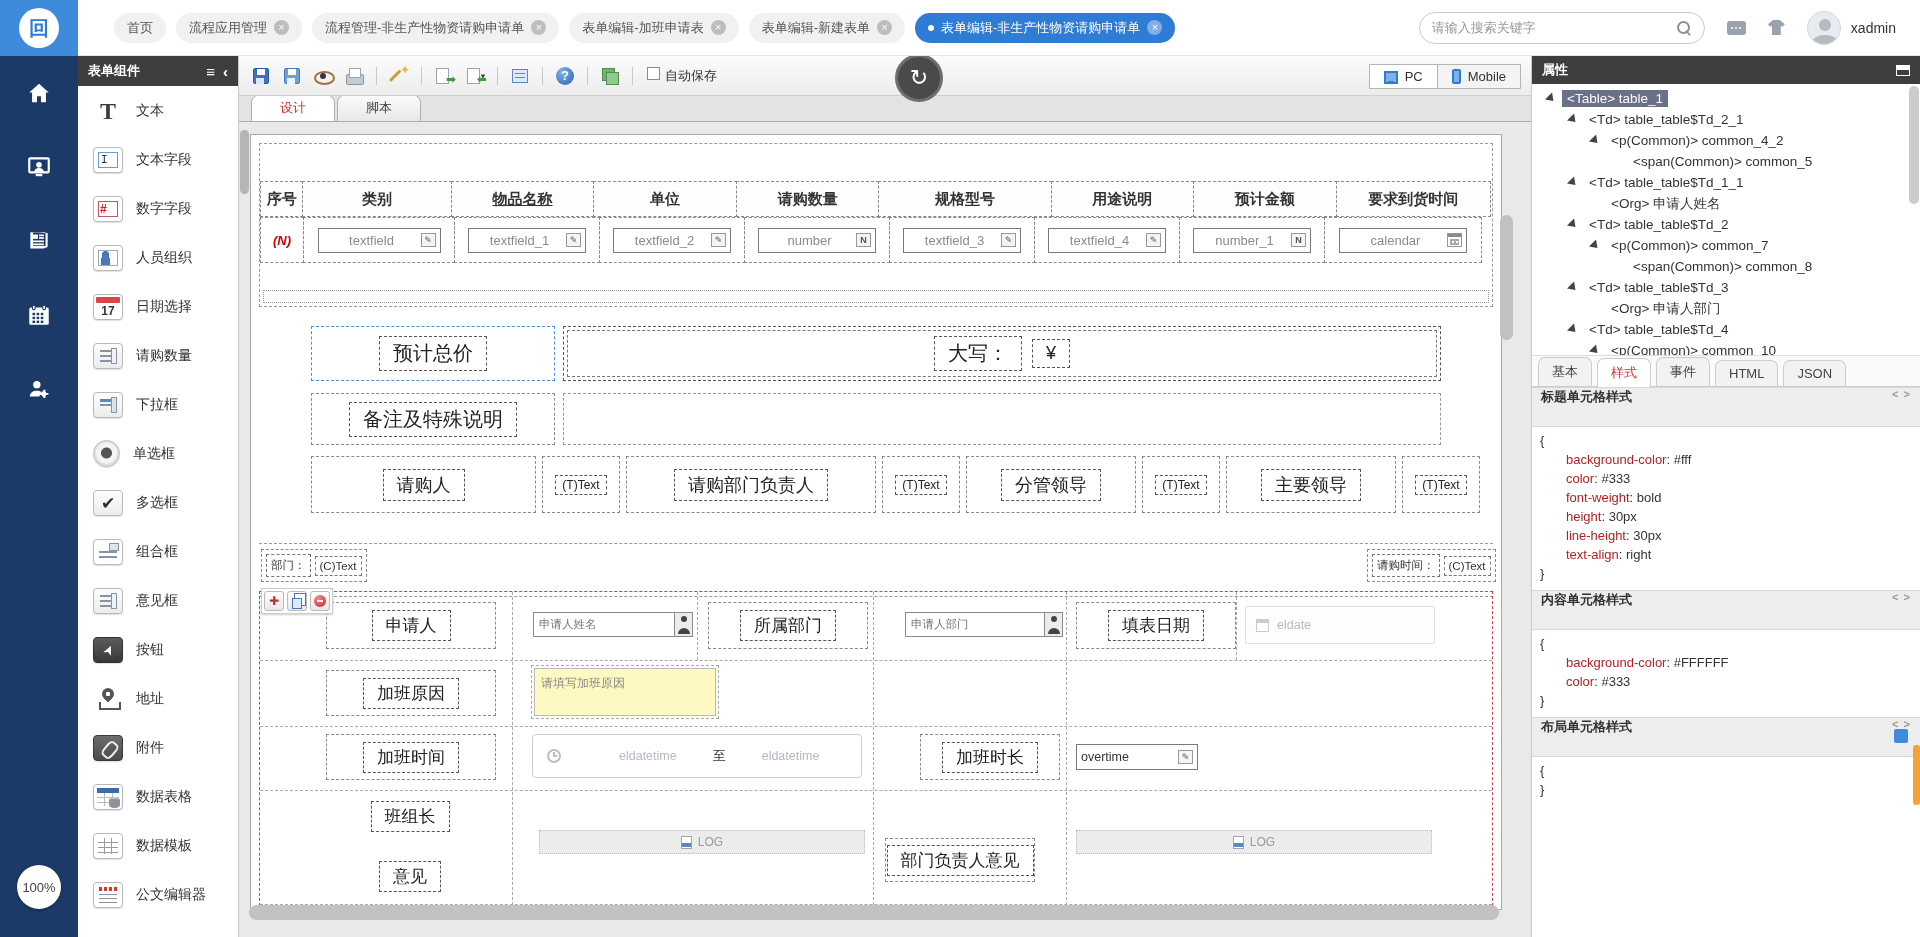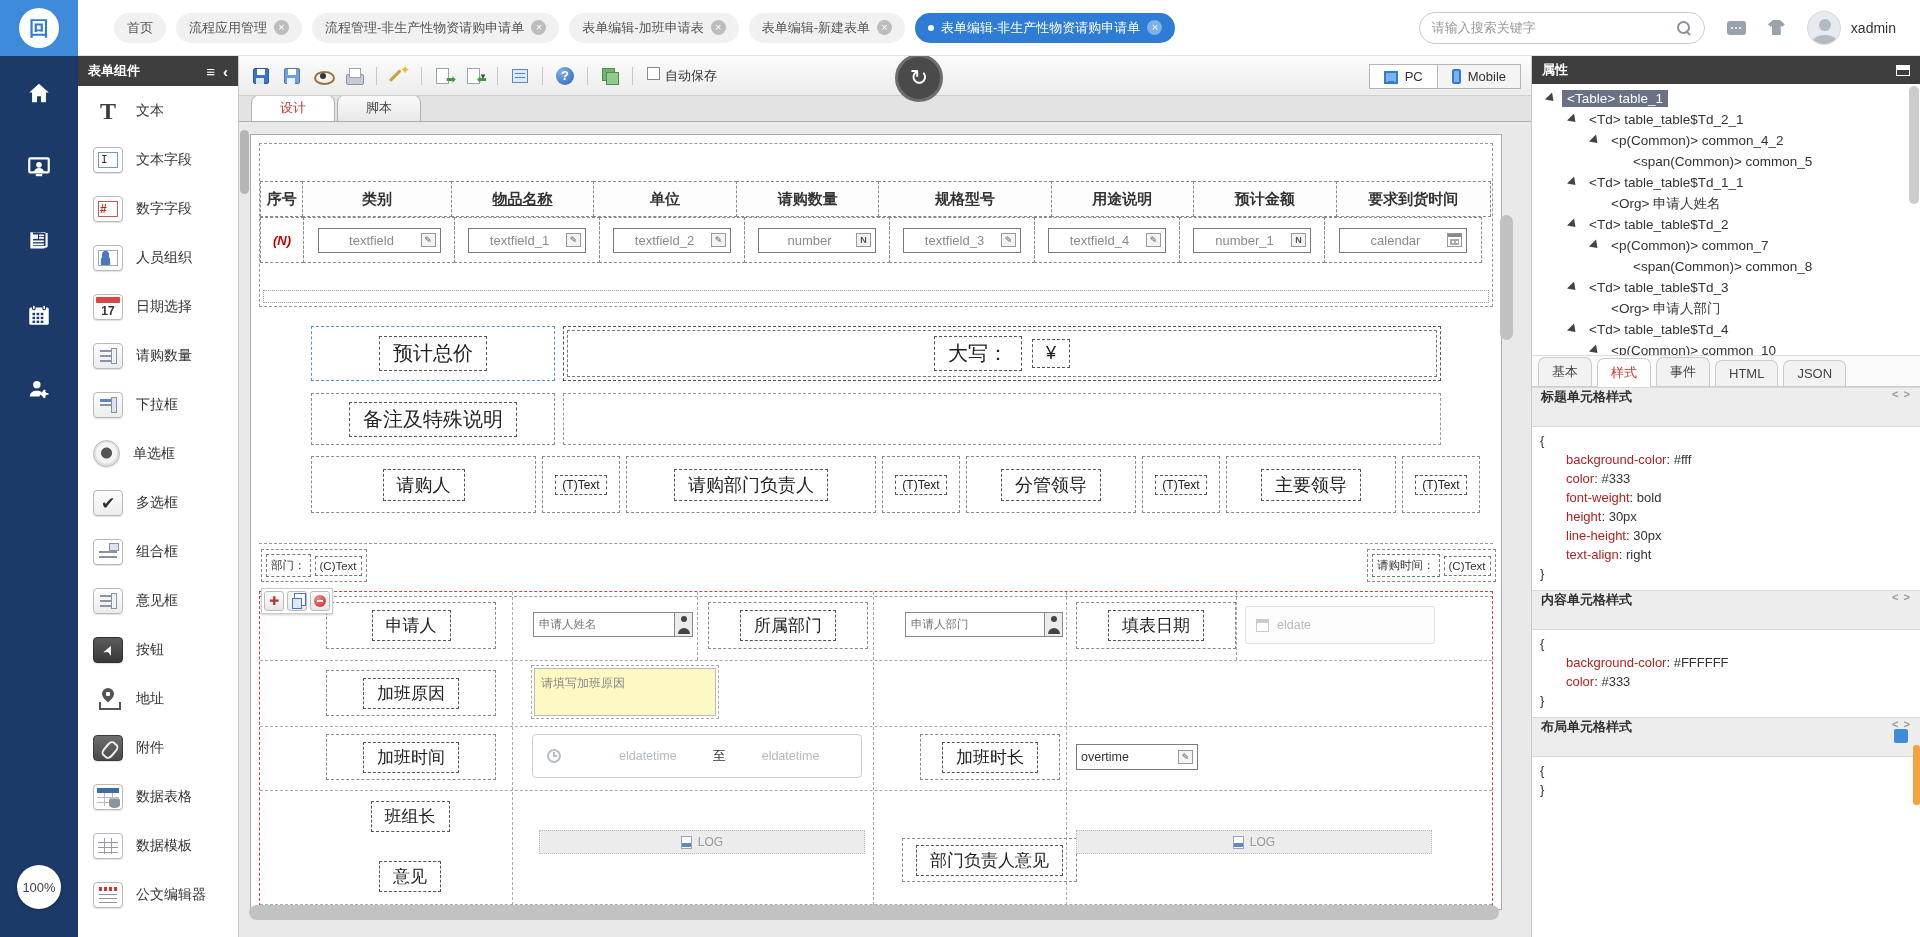--- a/index.html
+++ b/index.html
@@ -659,21 +659,21 @@
               <span class="w-ic w-edit"></span>
             </div>
 
           <div class="ot-lbl" style="left:100px;top:204px;width:100px;height:40px;border:none">
               <span class="lbl-inner">班组长</span>
             </div>
           <div class="logbar" style="left:279px;top:238px;width:326px">
               <span class="ic-log"></span>
               <span class="t">LOG</span>
             </div>
-          <div class="ot-lbl" style="left:642px;top:246px;width:175px;height:44px">
+          <div class="ot-lbl" style="left:625px;top:246px;width:150px;height:44px">
               <span class="lbl-inner" style="font-size:17px">部门负责人意见</span>
             </div>
           <div class="logbar" style="left:816px;top:238px;width:356px">
               <span class="ic-log"></span>
               <span class="t">LOG</span>
             </div>
           <div class="ot-lbl" style="left:100px;top:264px;width:100px;height:40px;border:none">
               <span class="lbl-inner">意见</span>
             </div>
 

